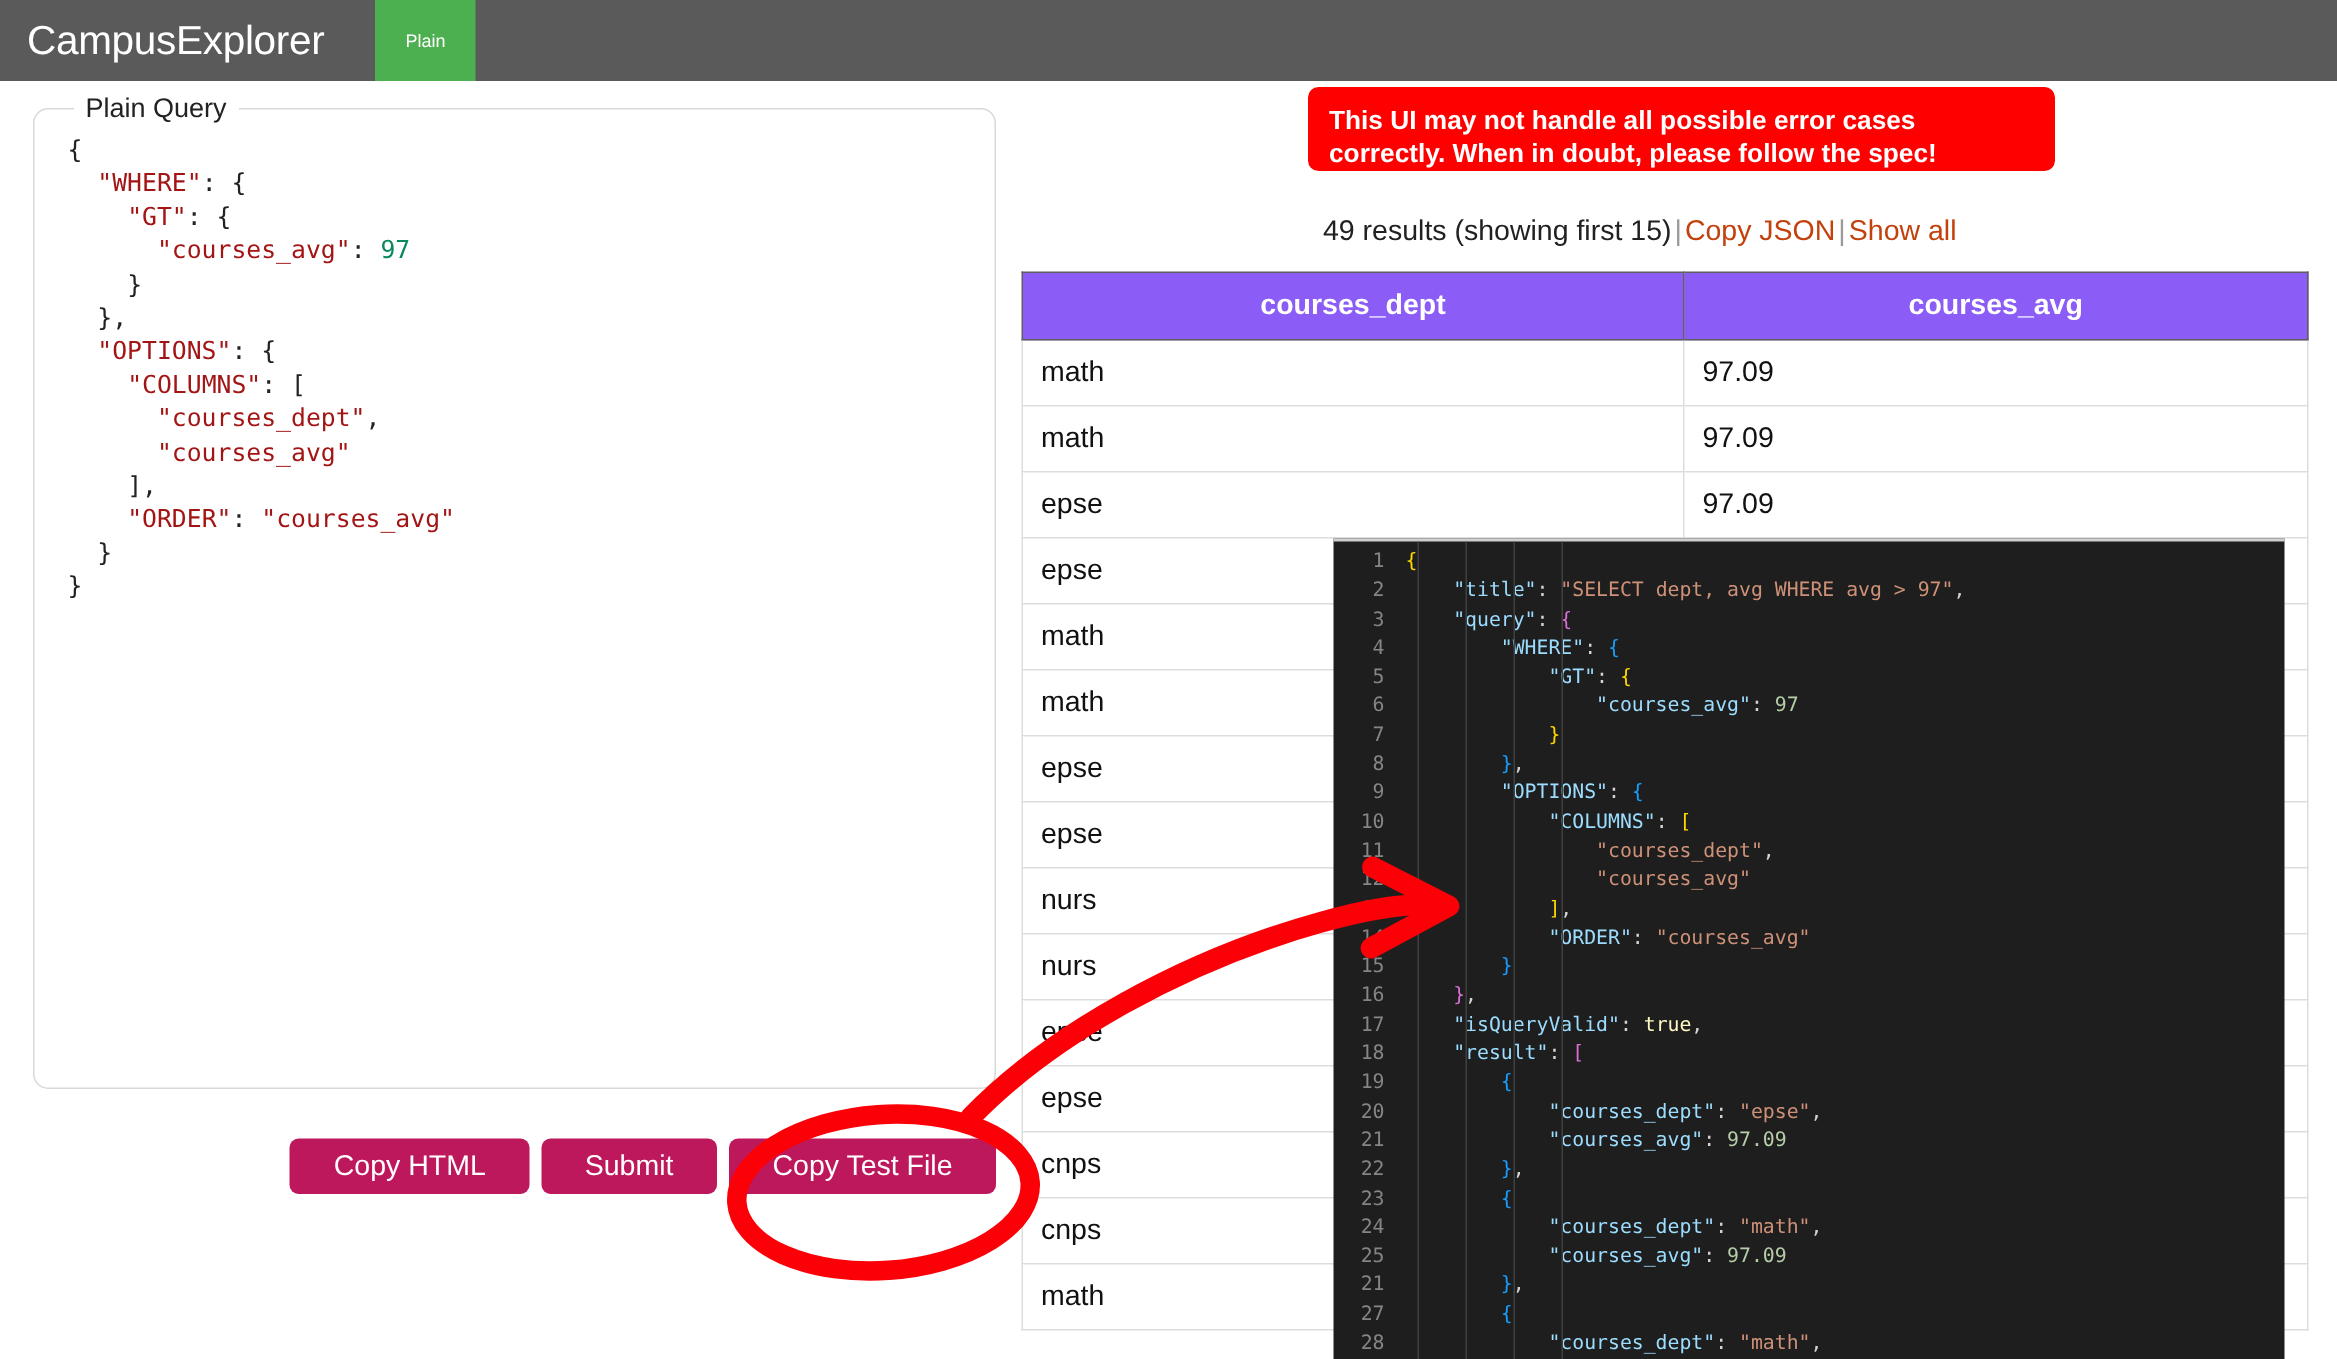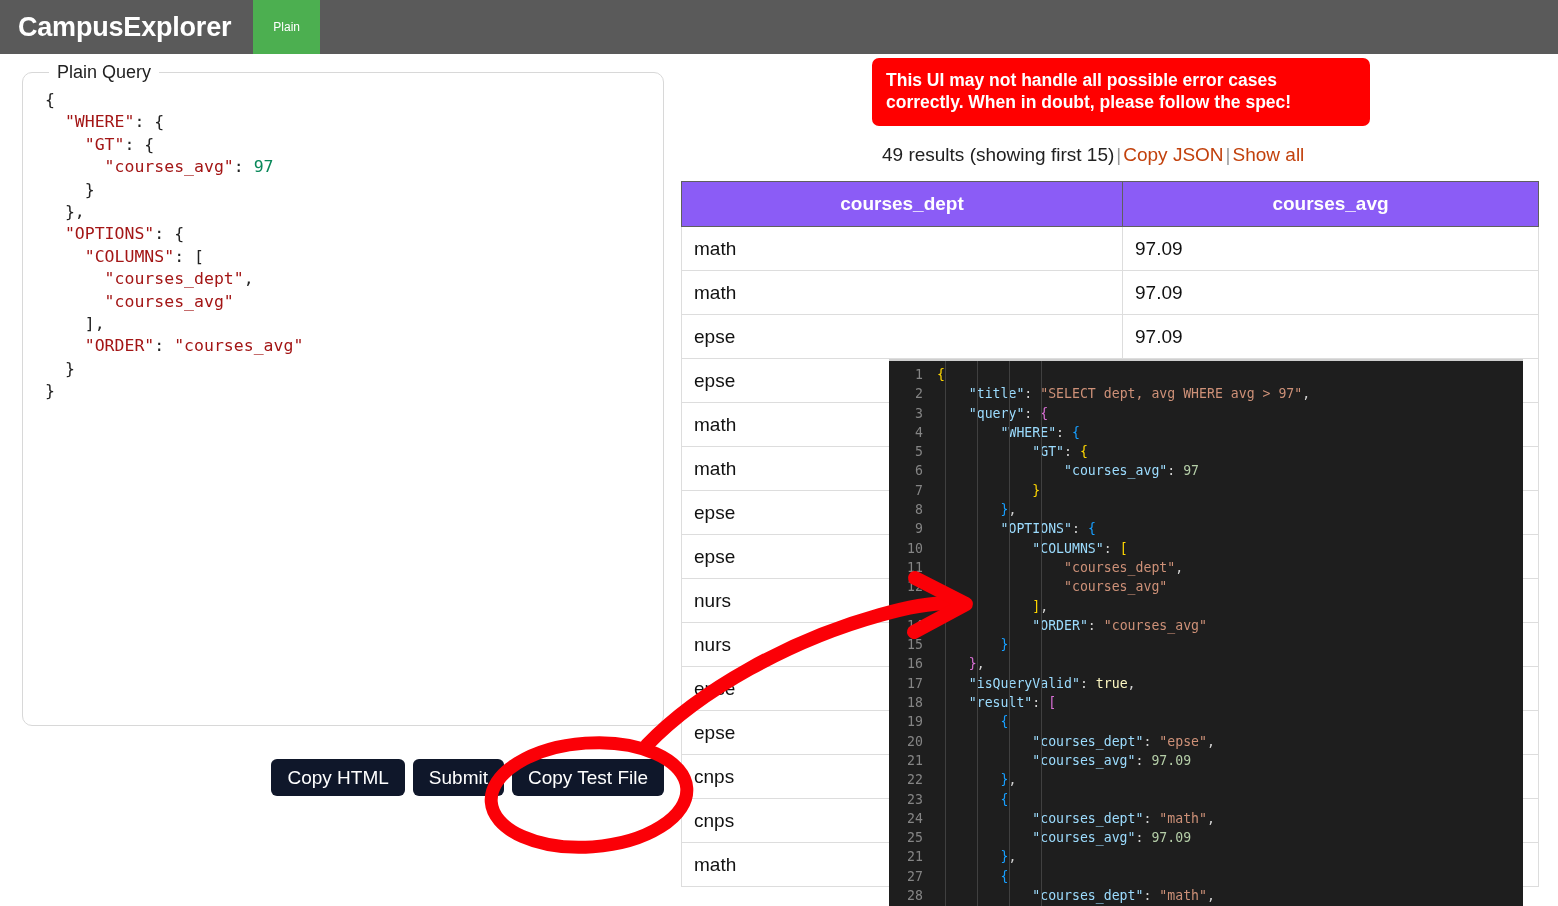--- a/index.html
+++ b/index.html
@@ -16,23 +16,23 @@
   
   .navbar {
     position: absolute; left: 0; top: 0;
     width: 1558px; height: 54px;
     background: #5a5a5a;
     display: flex; align-items: stretch;
   }
   .brand {
     color: #ffffff;
     font-size: 27px;
-    font-weight: bold;
+    font-weight: normal;
     display: flex; align-items: center;
-    padding: 0 22px 0 18px;
+    padding: 0 34px 0 18px;
     letter-spacing: -0.2px;
     white-space: nowrap;
   }
   .nav-tab {
     background: #4caf50;
     color: #ffffff;
     font-size: 12px;
     display: flex; align-items: center;
     padding: 0 20px;
     cursor: pointer;
@@ -70,37 +70,37 @@
 
   
   .button-row {
     position: absolute;
     left: 22px; top: 759px;
     width: 642px;
     display: flex; justify-content: flex-end; align-items: flex-start;
     gap: 8px;
   }
   .btn {
-    background: #0f172a;
+    background: #be185d;
     color: #ffffff;
     border: none;
     border-radius: 6px;
     font-family: "Liberation Sans", sans-serif;
     font-size: 19px;
-    padding: 9px 16px;
+    padding: 9px 29px;
     cursor: pointer;
     white-space: nowrap;
     line-height: 1;
   }
 
   
   .warning-box {
     position: absolute;
     left: 872px; top: 58px;
-    width: 498px; height: 68px;
+    width: 498px; height: 56px;
     background: #ff0000;
     border-radius: 7px;
     color: #ffffff;
     font-size: 17.5px;
     font-weight: bold;
     line-height: 22px;
     padding: 11px 14px;
   }
   .results-line {
     position: absolute;

